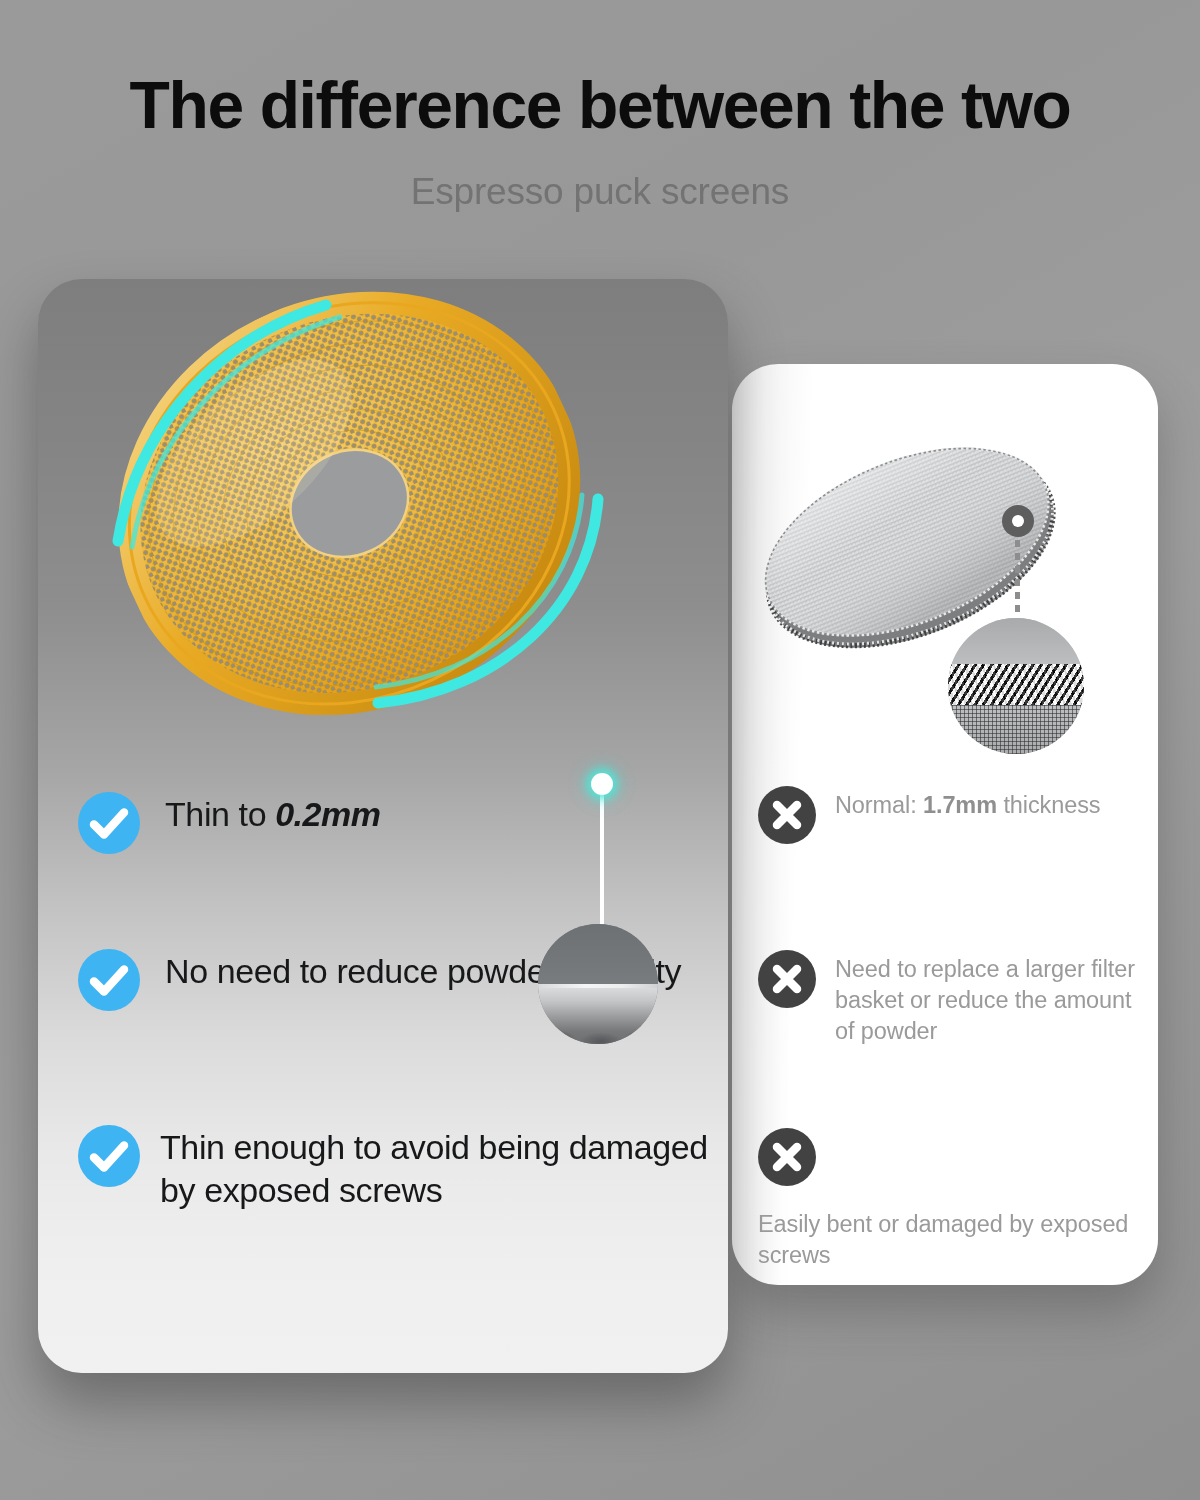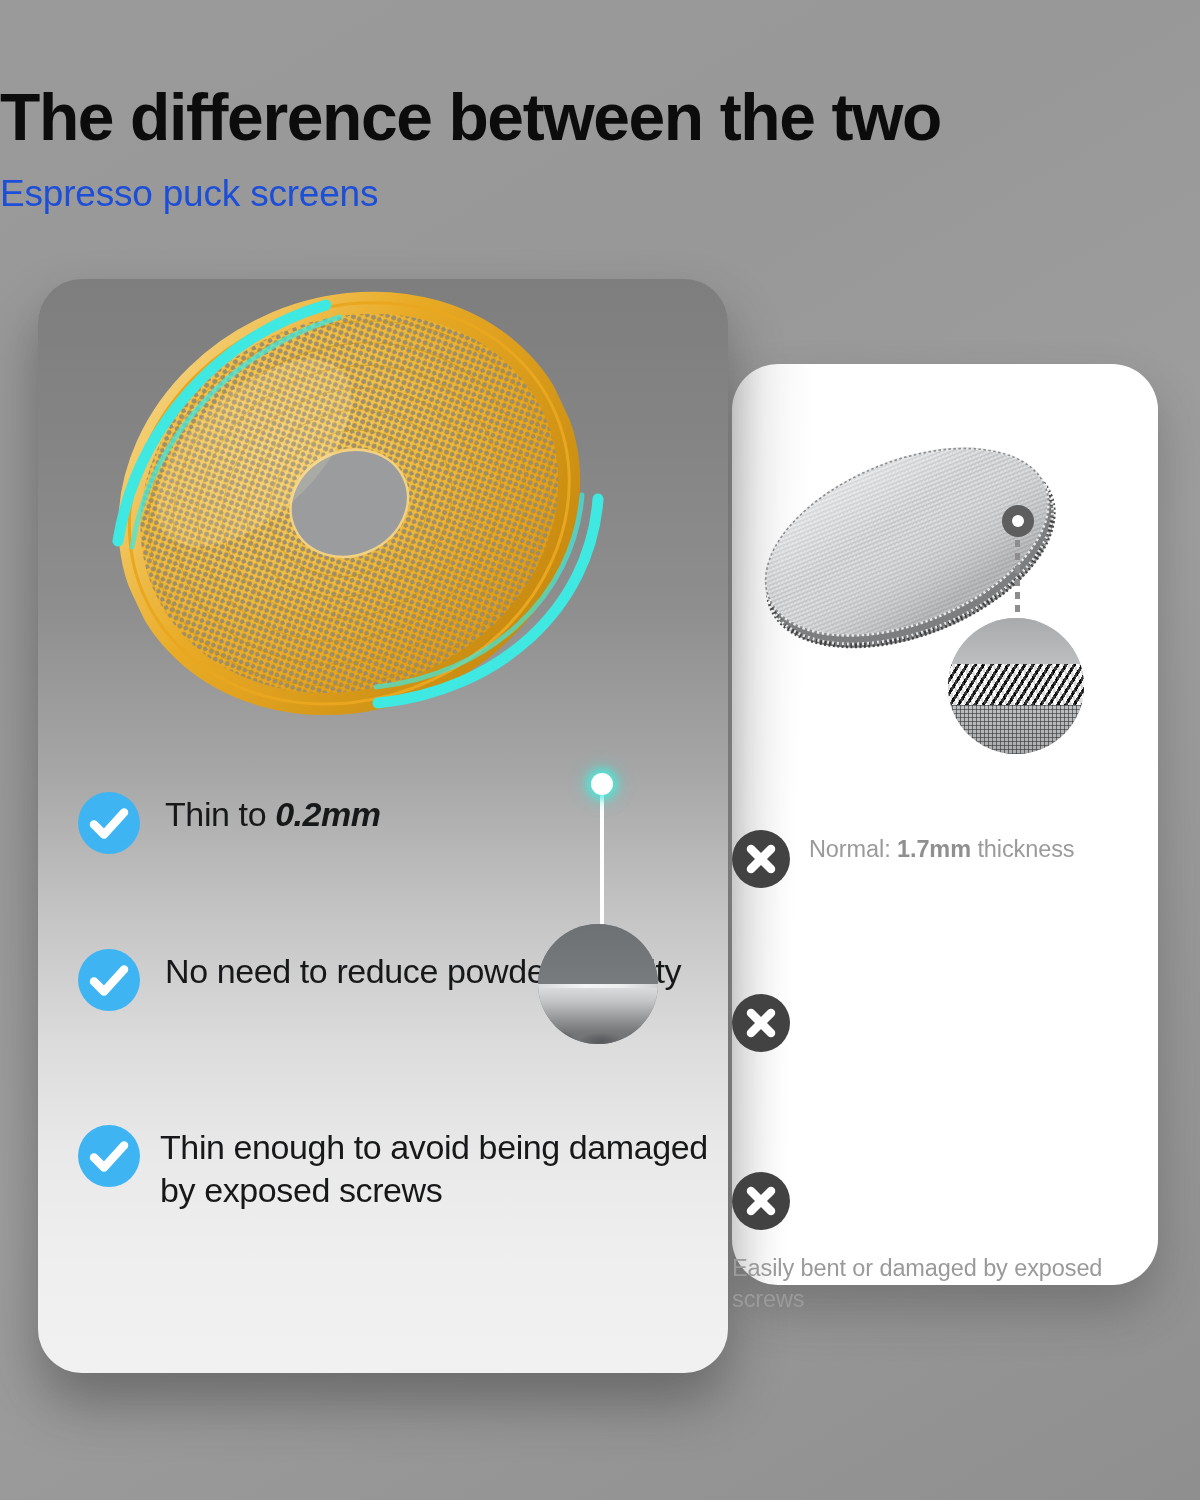--- a/index.html
+++ b/index.html
@@ -13,37 +13,38 @@
 
   body {
     font-family: "Liberation Sans", sans-serif;
     background: linear-gradient(150deg, #9a9a9a 0%, #989898 30%, #9e9e9e 55%, #8f8f8f 100%);
     position: relative;
   }
 
   
   .header {
     position: absolute;
-    top: 12px; left: 0;
+    top: 0; left: 0;
     width: 1200px;
     padding-top: 72px;
+    text-align: center;
   }
   .page-title {
     font-size: 66px;
     font-weight: 700;
     letter-spacing: -1.4px;
     color: #0c0c0c;
     line-height: 1.02;
     white-space: nowrap;
   }
   .page-subtitle {
-    margin-top: 22px;
+    margin-top: 32px;
     font-size: 37px;
     font-weight: 400;
-    color: #1d4ed8;
+    color: #737373;
     letter-spacing: -0.2px;
   }
 
   
   .cards { position: absolute; top: 0; left: 0; width: 1200px; height: 1296px; }
 
   
   .card-right {
     position: absolute;
     left: 732px;
@@ -292,22 +293,21 @@
     top: 364px;
     width: 426px;
     z-index: 3;
   }
   .con-row {
     position: absolute;
     display: flex;
     align-items: flex-start;
     gap: 19px;
     width: 412px;
-    padding-left: 0;
-    margin-top: 44px;
+    padding-left: 26px;
   }
   .con-row.r1 { top: 422px; }
   .con-row.r2 { top: 586px; }
   .con-row.r3 { top: 764px; flex-direction: column; }
 
   .icon-x {
     flex: 0 0 auto;
     width: 58px;
     height: 58px;
     border-radius: 50%;
@@ -506,20 +506,21 @@
       </span>
       <span class="con-text"><span>Normal: </span><b>1.7mm</b><span> thickness</span></span>
     </div>
 
     <div class="con-row r2">
       <span class="icon-x">
         <svg width="58" height="58" viewBox="0 0 58 58">
           <path d="M19 19 L39 39 M39 19 L19 39" fill="none" stroke="#ffffff" stroke-width="8.5" stroke-linecap="round"></path>
         </svg>
       </span>
+      <span class="con-text"><span>Need to replace a larger filter basket or reduce the amount of powder</span></span>
     </div>
 
     <div class="con-row r3">
       <span class="icon-x">
         <svg width="58" height="58" viewBox="0 0 58 58">
           <path d="M19 19 L39 39 M39 19 L19 39" fill="none" stroke="#ffffff" stroke-width="8.5" stroke-linecap="round"></path>
         </svg>
       </span>
       <span class="con-text"><span>Easily bent or damaged by exposed screws</span></span>
     </div>

